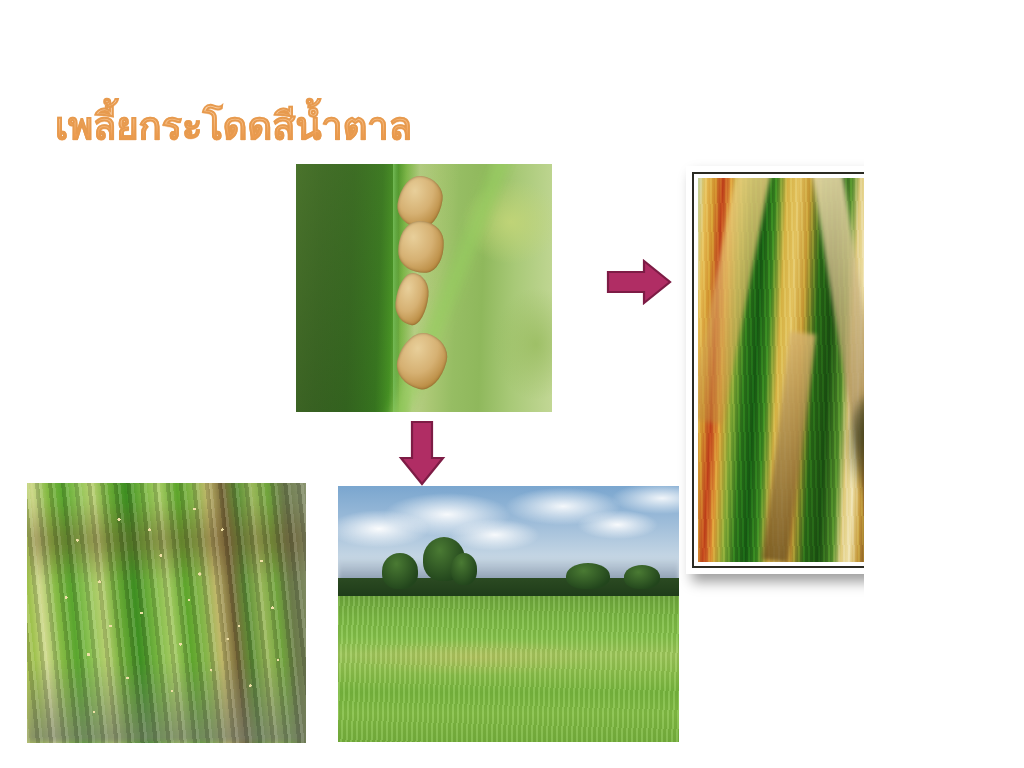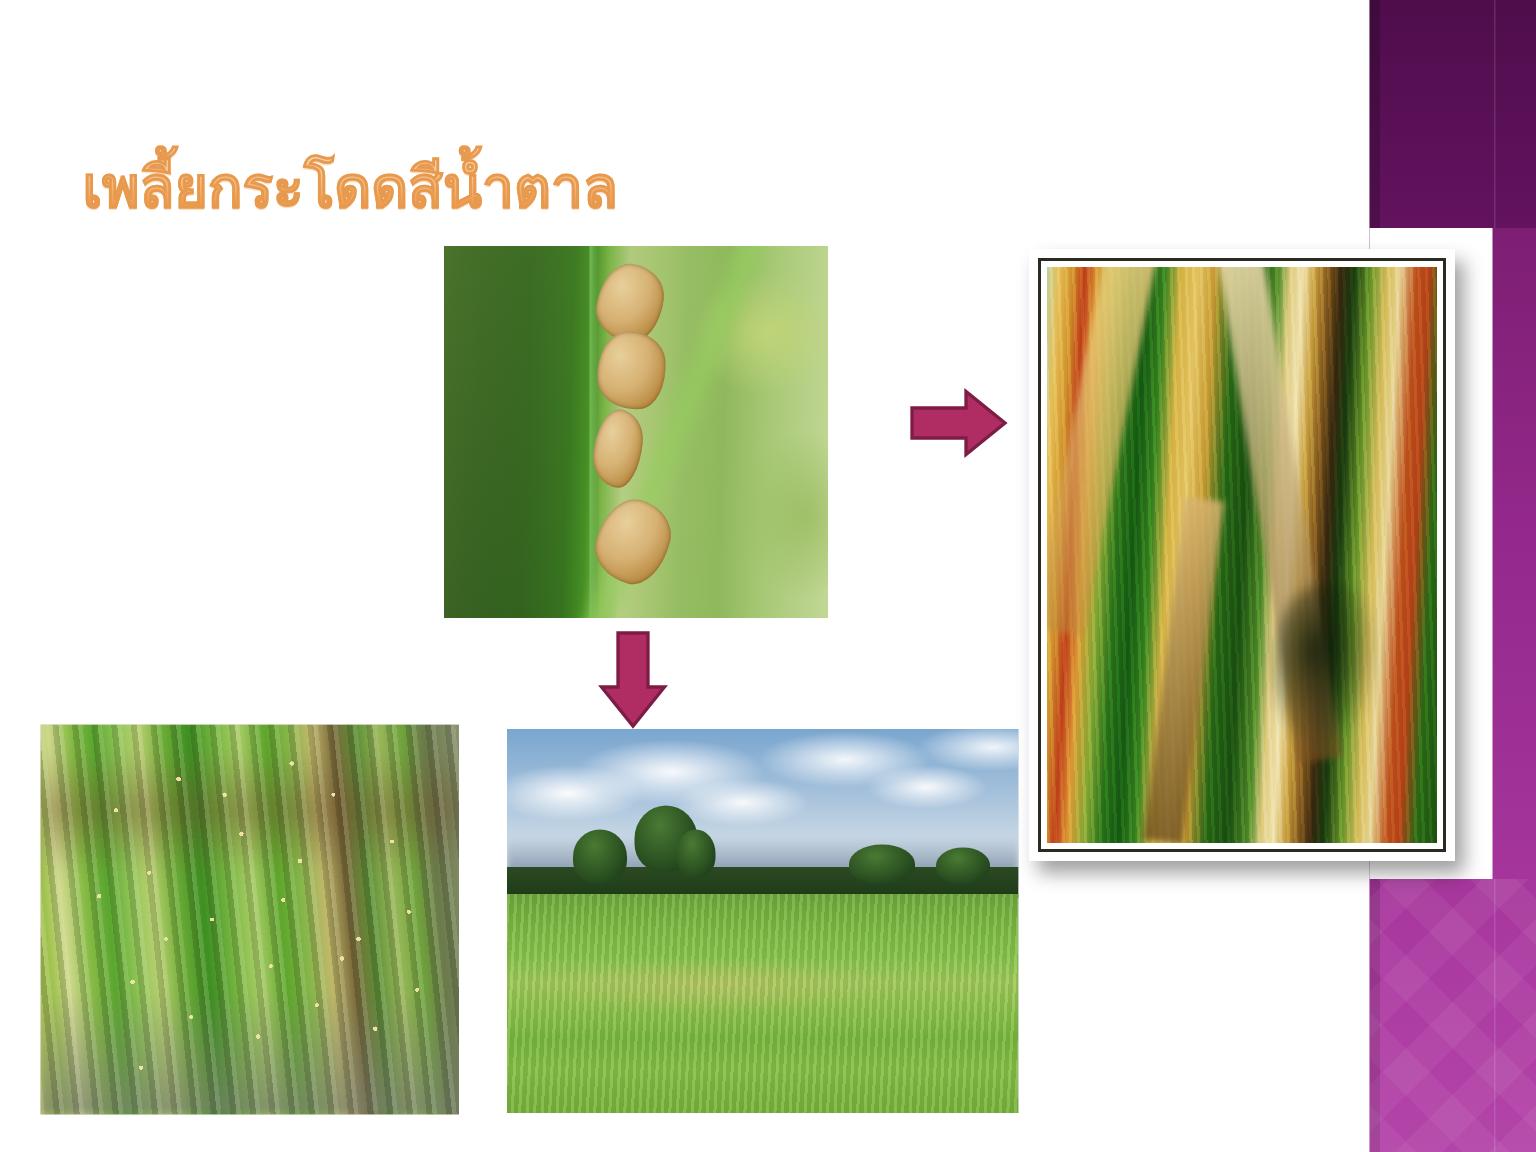--- a/index.html
+++ b/index.html
@@ -11,21 +11,21 @@
     width: 1024px;
     height: 768px;
     overflow: hidden;
     font-family: "Liberation Sans", sans-serif;
     position: relative;
   }
 
   #slide {
     position: absolute;
     left: 0; top: 0;
-    width: 1024px;
+    width: 864px;
     height: 768px;
     background: #ffffff;
     overflow: hidden;
     text-decoration: underline;
   }
 
   
   .sidebar-band {
     position: absolute;
     top: 0;

